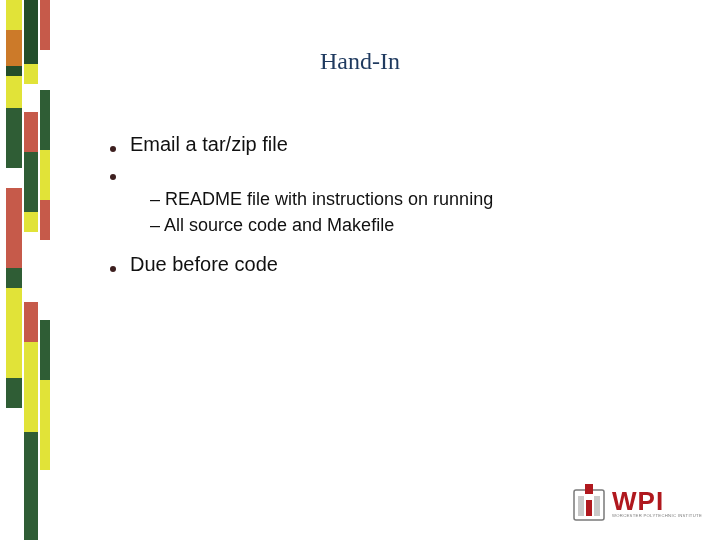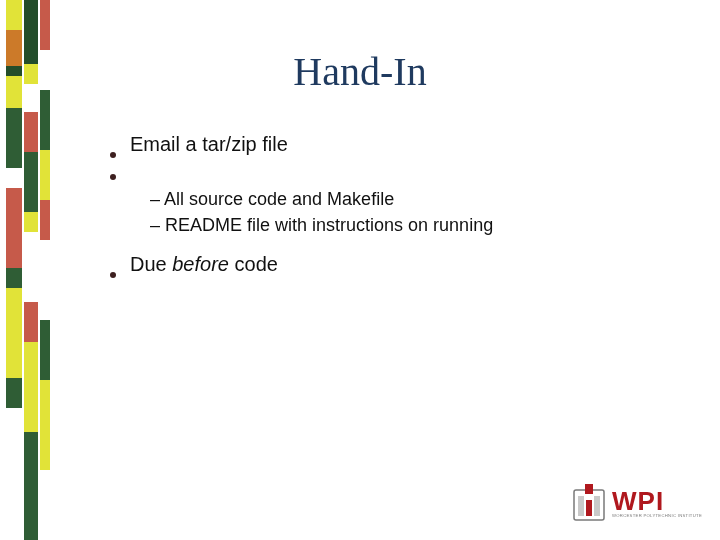--- a/index.html
+++ b/index.html
@@ -17,51 +17,50 @@
     position: absolute;
   }
   
   .title {
     position: absolute;
     top: 48px;
     left: 0;
     width: 720px;
     text-align: center;
     font-family: "Times New Roman", Times, serif;
-    font-size: 40px;
+    font-size: 24px;
     color: #1f3a5f;
   }
   
   .content {
     position: absolute;
     top: 130px;
     left: 110px;
     width: 560px;
   }
   .bullet {
     display: flex;
-    align-items: flex-end;
+    align-items: center;
     margin-bottom: 6px;
   }
   .dot {
     width: 6px;
     height: 6px;
     border-radius: 50%;
     background: #3d1f1f;
     margin-top: 10px;
     margin-right: 14px;
     flex: 0 0 auto;
   }
   .btext {
     font-size: 20px;
     color: #111;
     line-height: 28px;
   }
   .btext .italic {
-    font-style: italic;
   }
   .sublist {
     margin-left: 40px;
     margin-top: 4px;
     margin-bottom: 12px;
   }
   .subitem {
     font-size: 18px;
     color: #111;
     line-height: 26px;
@@ -116,22 +115,22 @@
 
 <div class="content">
   <div class="bullet">
     <div class="dot"></div>
     <div class="btext">Email a tar/zip file</div>
   </div>
   <div class="bullet">
     <div class="dot"></div>
   </div>
   <div class="sublist">
+    <div class="subitem">–  README file  with instructions on running</div>
     <div class="subitem">–  All source code and Makefile</div>
-    <div class="subitem">–  README file  with instructions on running</div>
   </div>
   <div class="bullet">
     <div class="dot"></div>
     <div class="btext">
       <span>Due </span><span class="italic">before</span><span> code</span>
     </div>
   </div>
 </div>
 
 <div class="logo">

